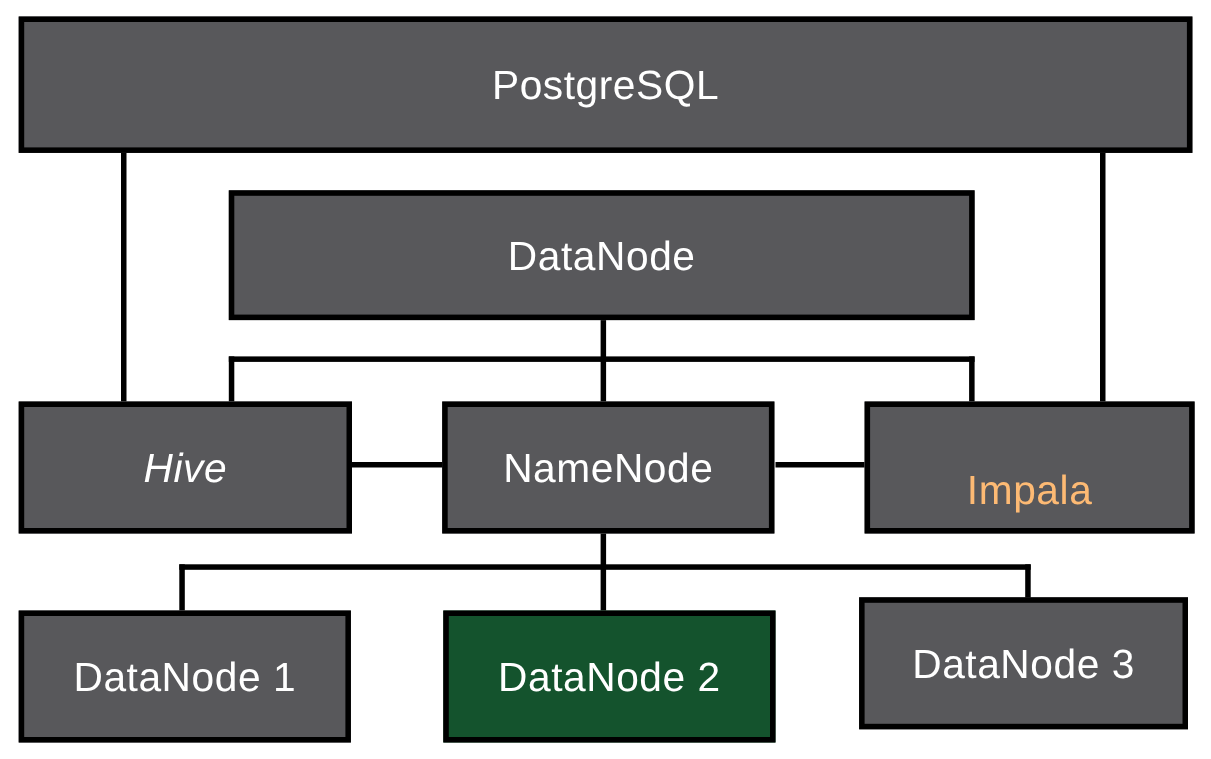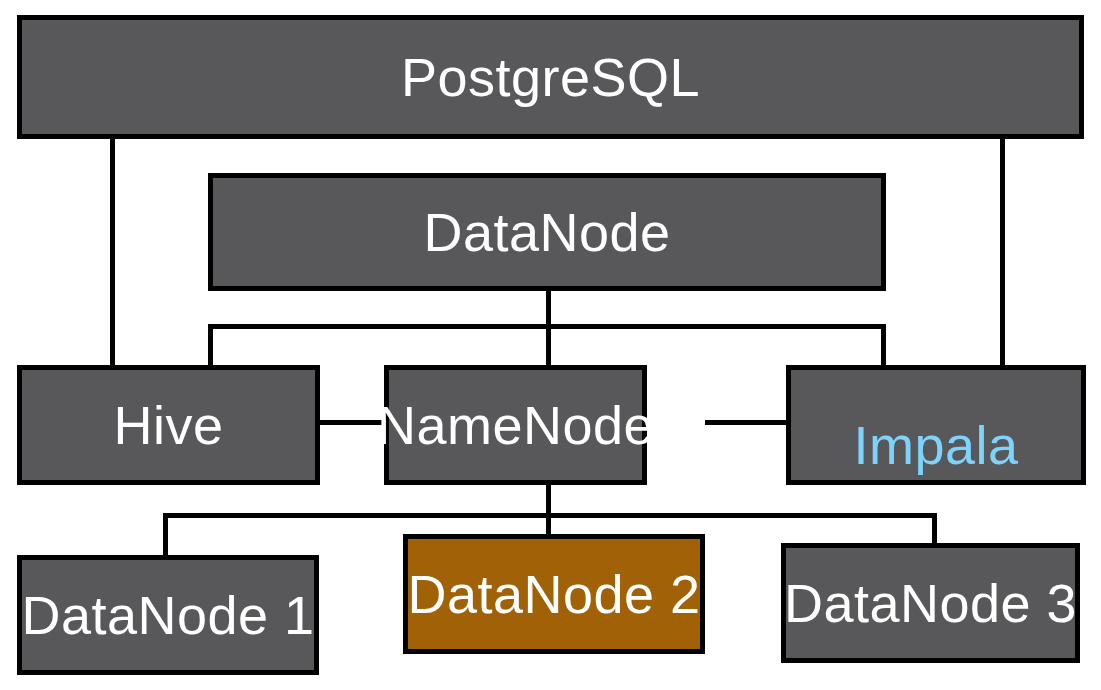--- a/index.html
+++ b/index.html
@@ -13,21 +13,21 @@
   .canvas { position:absolute; left:0; top:0; width:1101px; height:690px; }
   .node {
     position:absolute;
     background:#58585B;
     border:5px solid #000000;
     display:flex; align-items:center; justify-content:center;
     z-index:2;
   }
   .node .label {
     color:#ffffff;
-    font-size:54px;
+    font-size:37px;
     line-height:1;
     letter-spacing:0.5px;
     white-space:pre;
   }
   .edge { position:absolute; background:#000000; z-index:1; }
 </style>
 </head>
 <body>
 
 <div class="canvas" style="background: rgb(255, 255, 255);">
@@ -43,30 +43,30 @@
     <div class="edge" style="left: 163px; top: 513px; width: 774px; height: 5px; background: rgb(0, 0, 0);"></div>
     <div class="edge" style="left: 163px; top: 513px; width: 5px; height: 42px; background: rgb(0, 0, 0);"></div>
     <div class="edge" style="left: 932px; top: 513px; width: 5px; height: 42px; background: rgb(0, 0, 0);"></div>
     <div class="node" style="left: 17px; top: 15px; width: 1067px; height: 124px; background: rgb(88, 88, 91); border-color: rgb(0, 0, 0);">
       <span class="label" style="color: rgb(255, 255, 255);">PostgreSQL</span>
     </div>
     <div class="node" style="left: 208px; top: 173px; width: 678px; height: 118px; background: rgb(88, 88, 91); border-color: rgb(0, 0, 0);">
       <span class="label" style="color: rgb(255, 255, 255);">DataNode</span>
     </div>
     <div class="node" style="left: 17px; top: 365px; width: 303px; height: 120px; background: rgb(88, 88, 91); border-color: rgb(0, 0, 0);">
-      <span class="label" style="color: rgb(255, 255, 255);">Hive</span>
+      <span class="label" style="color: rgb(255, 255, 255); font-style: italic;">Hive</span>
     </div>
-    <div class="node" style="left: 384px; top: 365px; width: 263px; height: 120px; background: rgb(88, 88, 91); border-color: rgb(0, 0, 0);">
+    <div class="node" style="left: 402px; top: 365px; width: 302px; height: 120px; background: rgb(88, 88, 91); border-color: rgb(0, 0, 0);">
       <span class="label" style="color: rgb(255, 255, 255);">NameNode</span>
     </div>
     <div class="node" style="left: 786px; top: 365px; width: 300px; height: 120px; background: rgb(88, 88, 91); border-color: rgb(0, 0, 0);">
-      <span class="label" style="color: #7dd3fc; margin-top: 40px;">Impala</span>
+      <span class="label" style="color: #fdba74; margin-top: 40px;">Impala</span>
     </div>
     <div class="node" style="left: 17px; top: 555px; width: 302px; height: 120px; background: rgb(88, 88, 91); border-color: rgb(0, 0, 0);">
       <span class="label" style="color: rgb(255, 255, 255);">DataNode 1</span>
     </div>
-    <div class="node" style="left: 403px; top: 534px; width: 302px; height: 120px; background: #a16207; border-color: rgb(0, 0, 0);">
+    <div class="node" style="left: 403px; top: 555px; width: 302px; height: 120px; background: #14532d; border-color: rgb(0, 0, 0);">
       <span class="label" style="color: rgb(255, 255, 255);">DataNode 2</span>
     </div>
     <div class="node" style="left: 781px; top: 543px; width: 299px; height: 120px; background: rgb(88, 88, 91); border-color: rgb(0, 0, 0);">
       <span class="label" style="color: rgb(255, 255, 255);">DataNode 3</span>
     </div>
   </div>
 
 </body></html>

